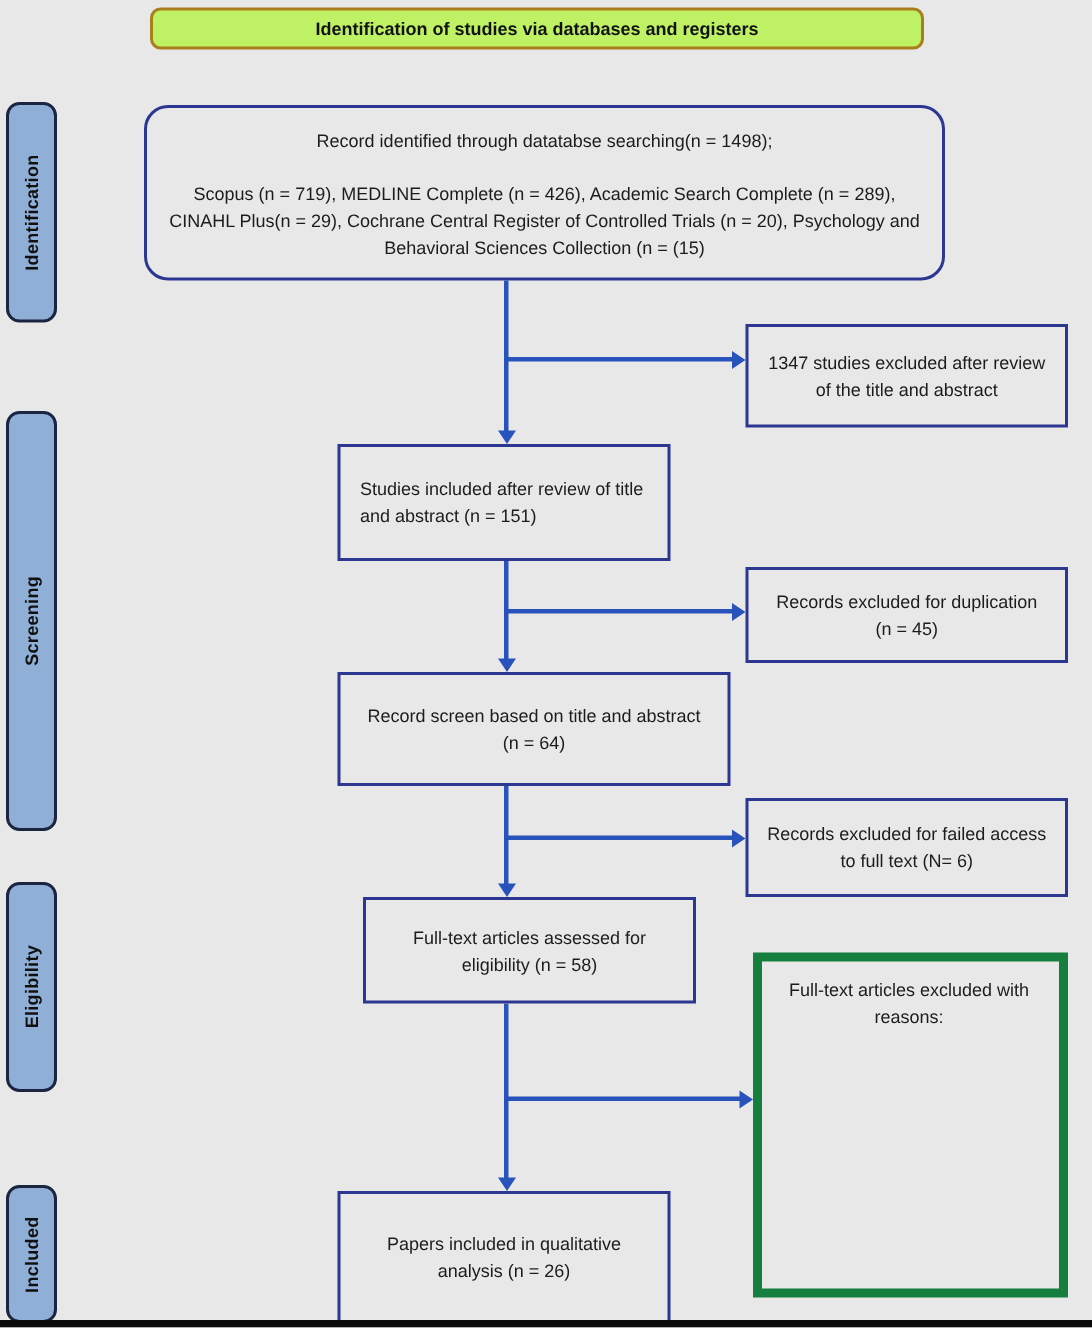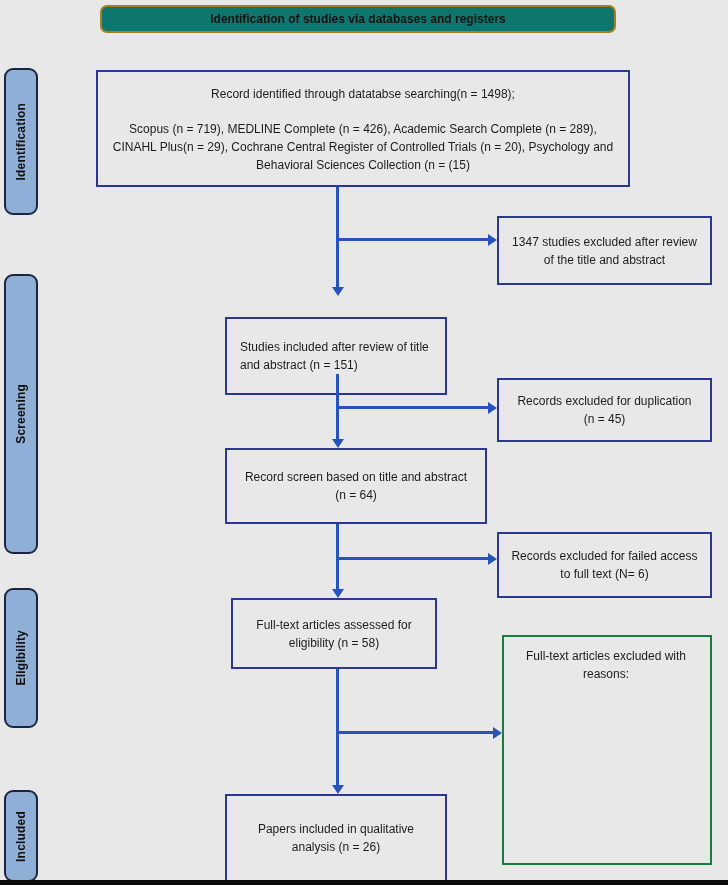--- a/index.html
+++ b/index.html
@@ -9,21 +9,21 @@
     background: #e8e8e8;
     font-family: "Liberation Sans", sans-serif;
     color: #1c1c1c;
     overflow: hidden;
   }
   .abs { position: absolute; }
 
   
   .banner {
     left: 100px; top: 5px; width: 516px; height: 28px;
-    background: #0f766e;
+    background: #bef264;
     border: 2px solid #a97f1d;
     border-radius: 7px;
     display: flex; align-items: center; justify-content: center;
     font-weight: bold; font-size: 12px; color: #121212;
   }
 
   
   .stage {
     left: 4px; width: 34px;
     background: #8fafd6;
@@ -46,35 +46,35 @@
   
   .fbox {
     background: #e8e8e8;
     border: 2px solid #2c3792;
     font-size: 12px; line-height: 1.5;
     display: flex; flex-direction: column;
     align-items: center; justify-content: center;
     text-align: center;
     padding: 6px 12px;
   }
-  .box-identification { left: 96px; top: 70px; width: 534px; height: 117px; justify-content: flex-start; padding-top: 13px; }
+  .box-identification { left: 96px; top: 70px; width: 534px; height: 117px; justify-content: flex-start; padding-top: 13px; border-radius: 16px; }
   .box-identification .para1 { margin-bottom: 17px; }
-  .box-studies-included { left: 225px; top: 296px; width: 222px; height: 78px; align-items: flex-start; text-align: left; padding-left: 13px; margin-top: 21px; }
+  .box-studies-included { left: 225px; top: 296px; width: 222px; height: 78px; align-items: flex-start; text-align: left; padding-left: 13px; }
   .box-record-screen    { left: 225px; top: 448px; width: 262px; height: 76px; }
-  .box-fulltext         { left: 231px; top: 598px; width: 206px; height: 71px; }
+  .box-fulltext         { left: 242px; top: 598px; width: 222px; height: 71px; }
   .box-papers           { left: 225px; top: 794px; width: 222px; height: 88px; }
 
   .sbox-excl-title-abs  { left: 497px; top: 216px; width: 215px; height: 69px; }
   .sbox-excl-dup        { left: 497px; top: 378px; width: 215px; height: 64px; }
   .sbox-excl-access     { left: 497px; top: 532px; width: 215px; height: 66px; }
 
   .sbox-reasons {
     left: 502px; top: 635px; width: 210px; height: 230px;
     background: #e8e8e8;
-    border: 2px solid #15803d;
+    border: 6px solid #15803d;
     font-size: 12px; line-height: 1.5;
     padding: 10px 10px 8px 8px;
     text-align: left;
   }
   .sbox-reasons .reasons-title { text-align: center; margin-bottom: 15px; }
   .sbox-reasons ol { list-style: decimal; padding-left: 33px; }
   .sbox-reasons li { margin-bottom: 13px; padding-left: 6px; }
 
   
   .vline { width: 3px; background: #2953bc; }

